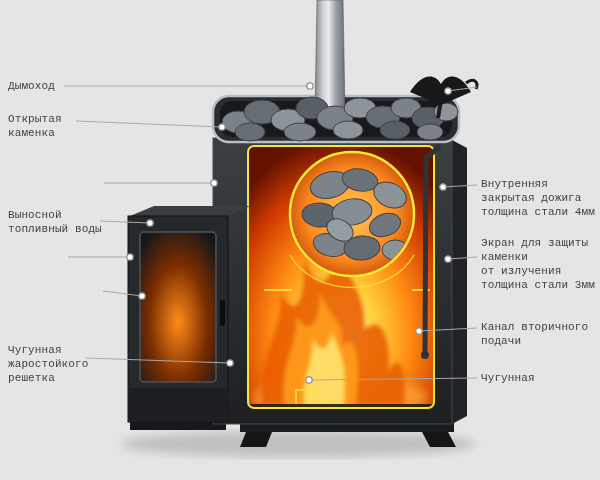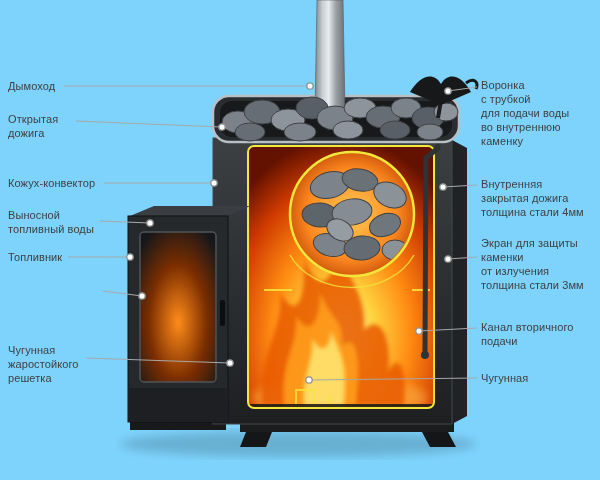--- a/index.html
+++ b/index.html
@@ -1,18 +1,18 @@
 <!DOCTYPE html>
 <html><head>
 <meta charset="utf-8">
 <style>
   html,body{margin:0;padding:0;background:#ffffff;}
   .stage{
-    position:relative;width:600px;height:480px;background:#7dd3fc;
-    overflow:hidden;font-family:Liberation Sans, sans-serif;
+    position:relative;width:600px;height:480px;background:#e5e5e5;
+    overflow:hidden;font-family:Liberation Mono, monospace;
   }
   .illustration{position:absolute;left:0;top:0;width:600px;height:480px;}
   .label{
     position:absolute;font-size:11px;line-height:14px;color:#3f3f3f;
     white-space:pre-line;width:118px;letter-spacing:.1px;
   }
   .label.right{left:481px;}
   .label.left{left:8px;}
 </style>
 </head>
@@ -184,34 +184,27 @@
       <circle cx="448" cy="91" r="3.2"></circle>
       <circle cx="443" cy="187" r="3.2"></circle>
       <circle cx="448" cy="259" r="3.2"></circle>
       <circle cx="419" cy="331" r="3.2"></circle>
       <circle cx="309" cy="380" r="3.2"></circle>
     </g>
   </svg>
 
   <div class="label left" style="top:79px">Дымоход</div>
   <div class="label left" style="top:112px">Открытая
-дожига</div>
-  <div class="label left" style="top:176px">Кожух-конвектор</div>
+каменка</div>
   <div class="label left" style="top:208px">Выносной
 топливный воды</div>
-  <div class="label left" style="top:250px">Топливник</div>
   <div class="label left" style="top:343px">Чугунная
 жаростойкого
 решетка</div>
 
-  <div class="label right" style="top:78px">Воронка
-с трубкой
-для подачи воды
-во внутреннюю
-каменку</div>
   <div class="label right" style="top:177px">Внутренняя
 закрытая дожига
 толщина стали 4мм</div>
   <div class="label right" style="top:236px">Экран для защиты
 каменки
 от излучения
 толщина стали 3мм</div>
   <div class="label right" style="top:320px">Канал вторичного
 подачи</div>
   <div class="label right" style="top:371px">Чугунная</div>

